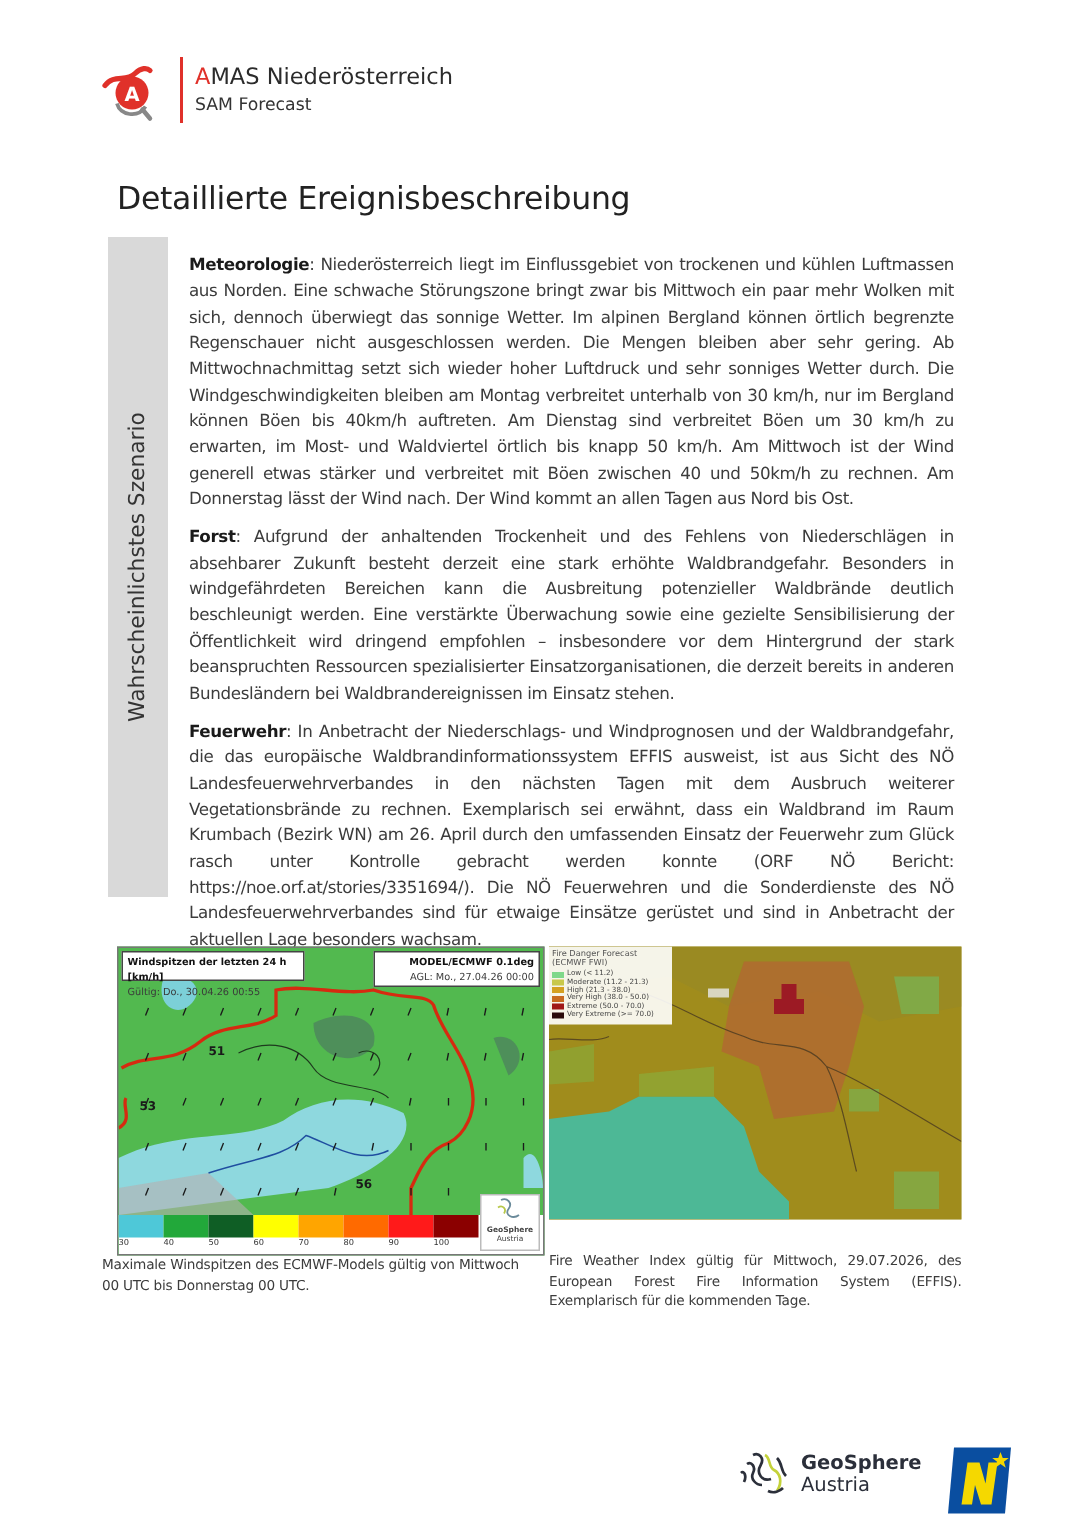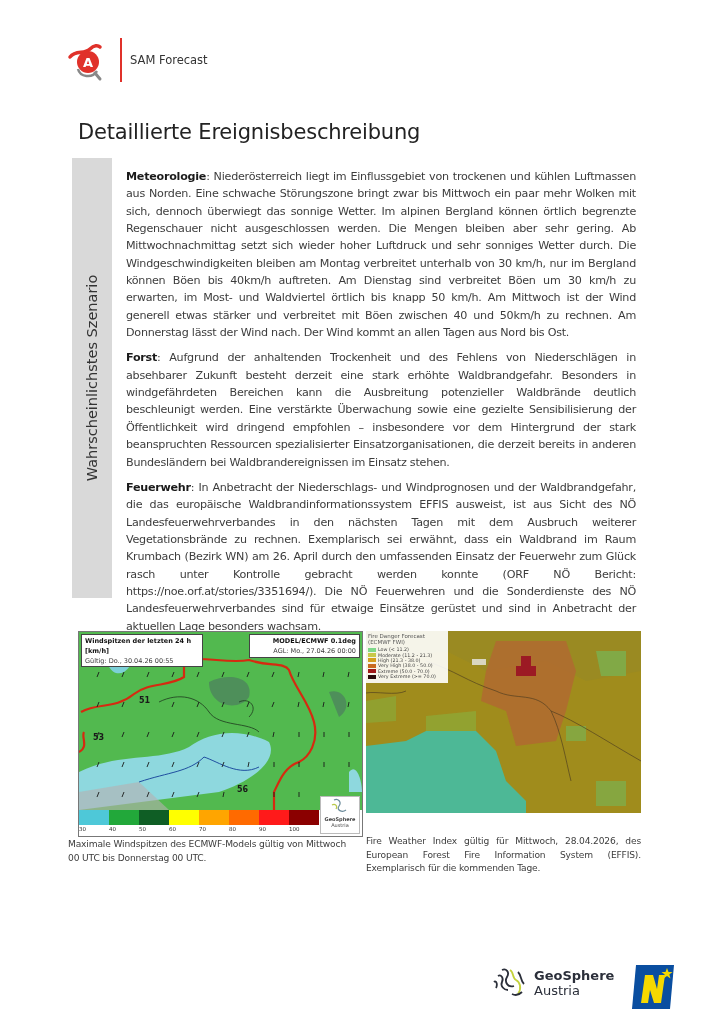--- a/index.html
+++ b/index.html
@@ -20,21 +20,21 @@
                 white-space: nowrap; font-size: 14.5px; color: #333; }
 
   .content { position: absolute; left: 118px; top: 160px; width: 526px; font-size: 11.15px; line-height: 17.35px;
              text-align: justify; color: #3c3c3c; font-family: "DejaVu Sans", sans-serif; letter-spacing: -0.25px; }
   .content p { margin: 8px; }
   .content b { color: #1a1a1a; font-weight: bold; }
 
   .fig-left { position: absolute; left: 78px; top: 631px; width: 283px; height: 204px; border: 1px solid #777; background: #4cb84a; overflow: hidden; }
   .fig-right { position: absolute; left: 366px; top: 631px; width: 275px; height: 182px; background: #9a8a1a; overflow: hidden; }
 
-  .wind-title-box { position: absolute; left: 2px; top: 2px; width: 122px; height: 33px; background: #fff; border: 1px solid #444; font-size: 6.5px; line-height: 10px; padding: 1px 3px; box-sizing: border-box; }
+  .wind-title-box { position: absolute; left: 2px; top: 2px; width: 122px; height: 20px; background: #fff; border: 1px solid #444; font-size: 6.5px; line-height: 10px; padding: 1px 3px; box-sizing: border-box; }
   .wind-title-box .bold { font-weight: bold; color: #111; }
   .wind-model-box { position: absolute; right: 2px; top: 2px; width: 111px; height: 24px; background: #fff; border: 1px solid #444; font-size: 6.5px; line-height: 10px; padding: 1px 3px; box-sizing: border-box; text-align: right; }
   .wind-model-box .bold { font-weight: bold; color: #111; }
 
   .colorbar { position: absolute; left: 0; bottom: 0; width: 100%; height: 26px; background: #fff; }
   .cb-swatches { display: flex; height: 15px; width: 240px; }
   .cb-swatches div { flex: 1; }
   .cb-labels { position: relative; width: 240px; height: 10px; font-size: 5.5px; color: #333; }
   .cb-labels span { position: absolute; top: 1px; }
   .geo-badge { position: absolute; right: 2px; bottom: 2px; width: 38px; height: 36px; background: #fff; border: 1px solid #bbb; font-size: 5px; text-align: center; color: #444; line-height: 6px; }
@@ -61,20 +61,21 @@
     <svg width="50" height="50" viewBox="0 0 50 50">
       <path d="M8 22 C14 14, 22 20, 28 14 C32 10, 36 10, 38 12" stroke="#e0312a" stroke-width="3.5" fill="none" stroke-linecap="round"></path>
       <circle cx="26" cy="27" r="11" fill="#e0312a"></circle>
       <text x="26" y="32" font-size="13" font-weight="bold" fill="#fff" text-anchor="middle" font-family="DejaVu Sans, sans-serif">A</text>
       <path d="M16 34 C18 42, 30 44, 35 36" stroke="#888" stroke-width="2.5" fill="none"></path>
       <line x1="33" y1="38" x2="38" y2="44" stroke="#888" stroke-width="3" stroke-linecap="round"></line>
     </svg>
   </div>
   <div class="header-divider"></div>
   <div class="header-text">
+    <div class="header-title"><span class="accent">A</span><span>MAS Niederösterreich</span></div>
     <div class="header-sub">SAM Forecast</div>
   </div>
 </div>
 
 <div class="page-title">Detaillierte Ereignisbeschreibung</div>
 
 <div class="side-band">
   <div class="side-label">Wahrscheinlichstes Szenario</div>
 </div>
 
@@ -235,21 +236,21 @@
           <span class="sw" style="background: rgb(160, 24, 24);"></span>
           <span>Extreme (50.0 - 70.0)</span>
         </div>
         <div class="row">
           <span class="sw" style="background: rgb(42, 10, 10);"></span>
           <span>Very Extreme (&gt;= 70.0)</span>
         </div>
       </div>
   </div>
 </div>
-<div class="caption-right">Fire Weather Index gültig für Mittwoch, 28.04.2026, des European Forest Fire Information System (EFFIS). Exemplarisch für die kommenden Tage.</div>
+<div class="caption-right">Fire Weather Index gültig für Mittwoch, 29.07.2026, des European Forest Fire Information System (EFFIS). Exemplarisch für die kommenden Tage.</div>
 
 <div class="footer-geo">
   <svg width="36" height="34" viewBox="0 0 36 34">
     <path d="M10 4 C14 2, 18 6, 15 11 C12 16, 16 22, 22 20" stroke="#2b2f3a" stroke-width="1.8" fill="none"></path>
     <path d="M6 10 C9 8, 12 12, 10 16 C8 20, 12 24, 16 24" stroke="#2b2f3a" stroke-width="1.8" fill="none"></path>
     <path d="M18 4 C22 6, 20 12, 24 14 C28 16, 30 22, 26 28" stroke="#c4d23a" stroke-width="1.8" fill="none"></path>
     <path d="M26 6 C30 10, 28 14, 32 18" stroke="#2b2f3a" stroke-width="1.8" fill="none"></path>
     <path d="M2 16 C4 14, 6 18, 4 22 M20 28 C24 30, 28 28, 30 26" stroke="#2b2f3a" stroke-width="1.8" fill="none"></path>
   </svg>
   <div class="txt">

